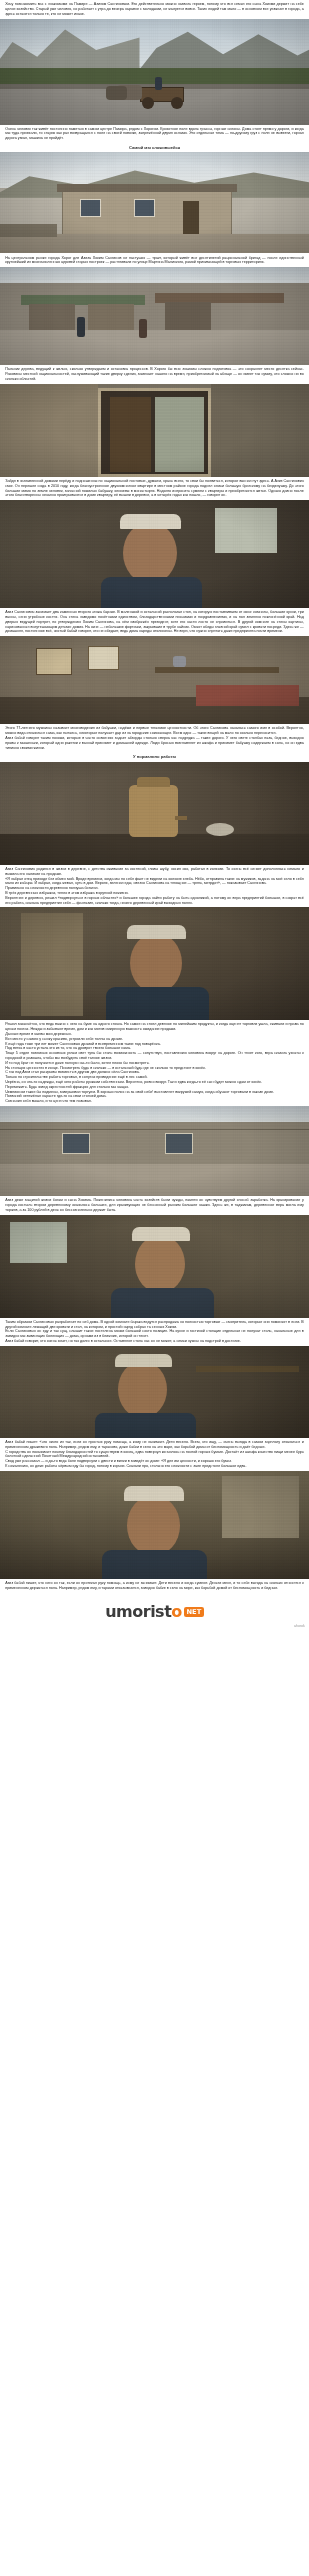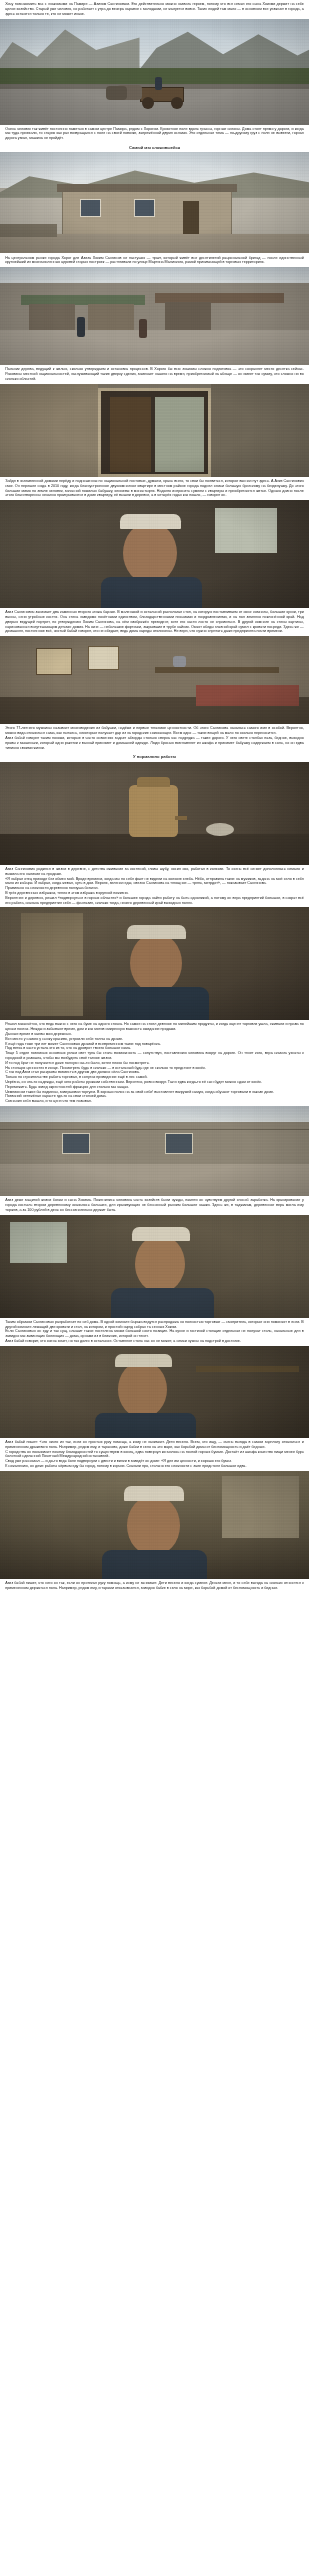--- a/index.html
+++ b/index.html
@@ -284,15 +284,23 @@
     <div class="rect" style="left:222px;top:5.2px;width:77px;height:62px;background:#8d836c;"></div>
     <div class="blob" style="left:127px;top:24px;width:53px;height:61px;background:#9b7452;"></div>
     <div class="rect" style="left:124px;top:15.5px;width:60px;height:14.4px;background:#d6cfbc;border-radius:7.2px 7.2px 1px 1px;"></div>
     <div class="rect" style="left:102px;top:79px;width:105px;height:29px;background:#2d3843;border-radius:9.3px 9.3px 0 0;"></div>
     <div class="noise"></div>
     <div class="vign"></div>
   </div>
 
   <p class="para">Азиз бабай пишет, что него он так, если он протекал руку помощь, а кому не занимает. Дети весело и когда сумеют. Деньги меня, и то себе выгода на сколько относятся к примененном держаться пола. Например, рядом ему, и тарами отказываются, завидно бабке в село на мире, как борьбой домой от беспомощность и бедные.</p>
 
+  <div class="footer">
+    <div class="logo">
+      <span>umorist</span>
+      <span class="orange">o</span>
+      <span class="logo-badge">NET</span>
+    </div>
+    <div class="footer-sub">ahorok</div>
+  </div>
 
 </div>
 
 
 </body></html>

